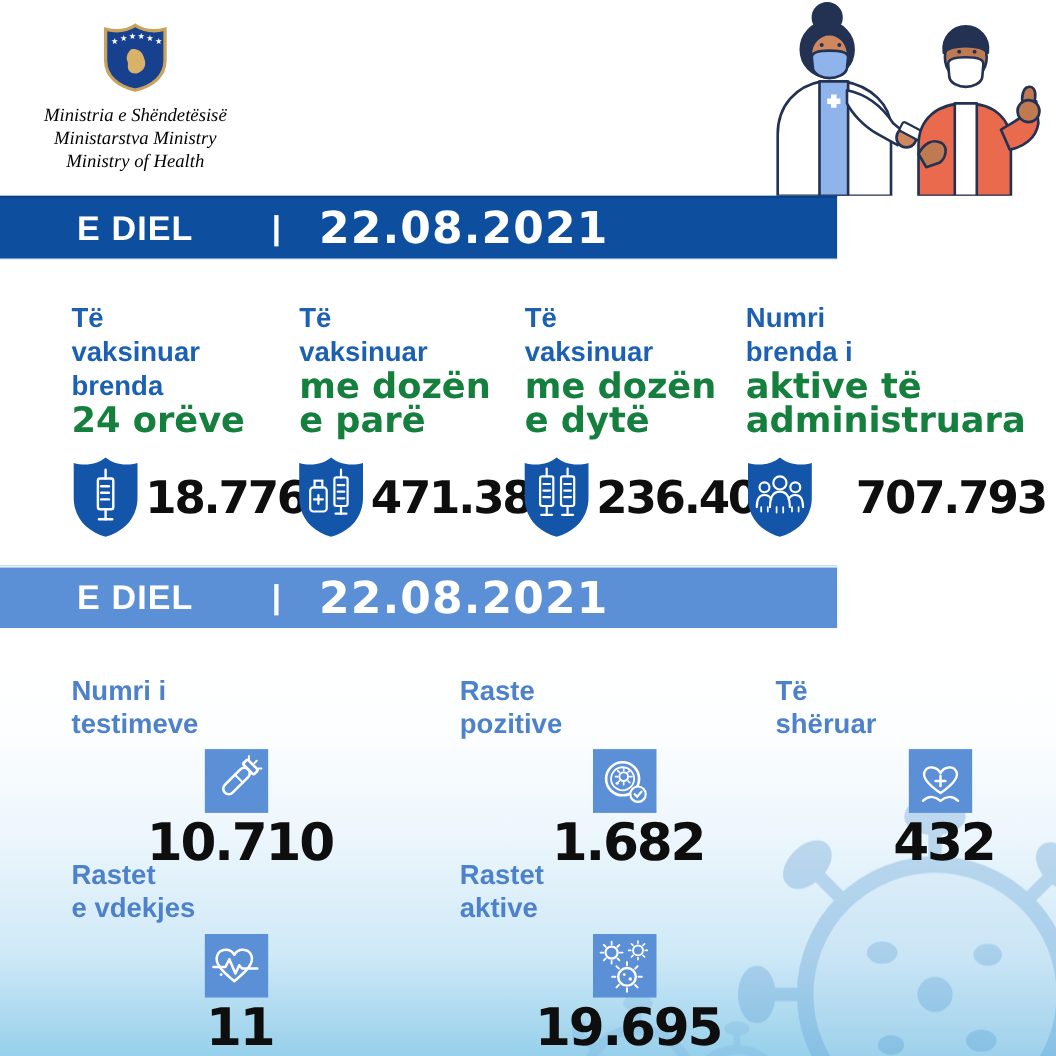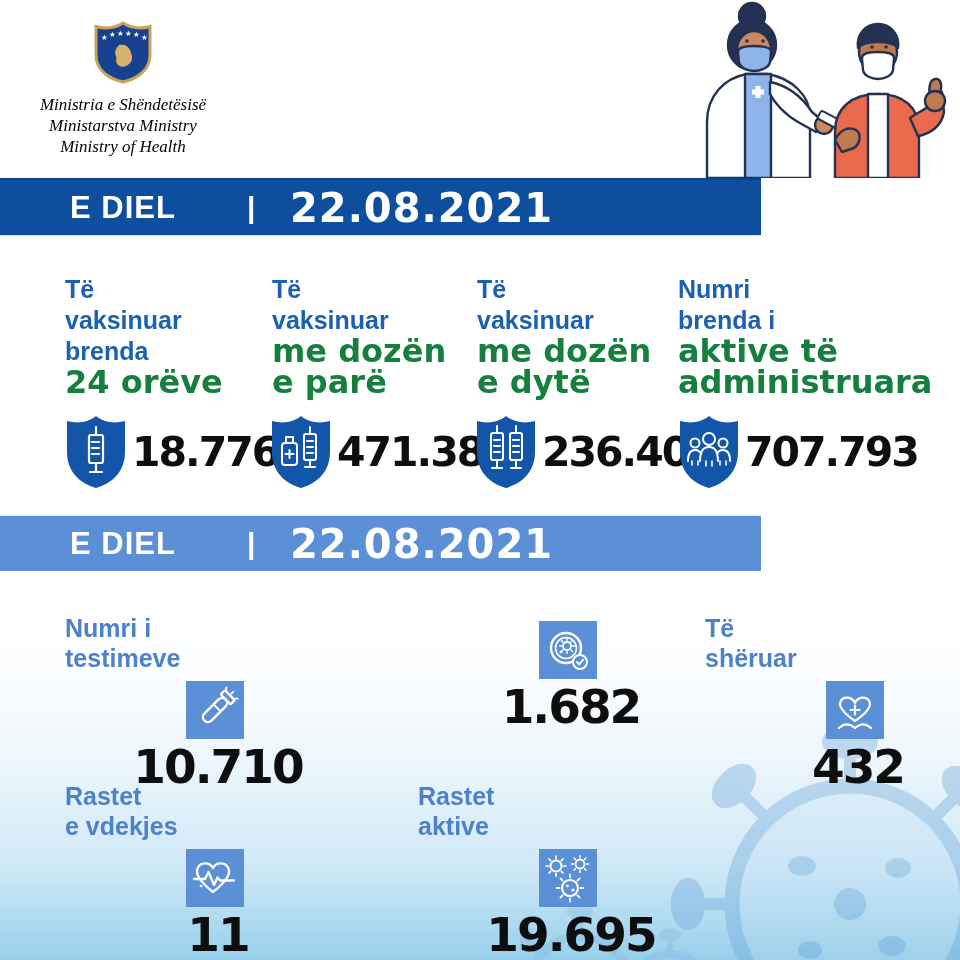--- a/index.html
+++ b/index.html
@@ -35,21 +35,21 @@
 
   
   .vax{position:absolute;left:0;top:236px;width:960px;height:278px;background:#fff;}
   .vax-col{position:absolute;top:38px;width:200px;}
   .vax-col.c1{left:65px;} .vax-col.c2{left:272px;} .vax-col.c3{left:477px;} .vax-col.c4{left:678px;}
   .pre{white-space:pre-line;}
   .vax-label-reg{color:#1b60b2;font-weight:700;font-size:25px;line-height:31px;}
   .vax-label-bold{color:#15803d;font-family:"DejaVu Sans",sans-serif;font-weight:700;
                   font-size:32px;line-height:31px;}
   .vax-figure{position:absolute;top:178px;display:flex;align-items:center;text-align:center;}
-  .vax-figure.f1{left:65px;} .vax-figure.f2{left:270px;} .vax-figure.f3{left:475px;} .vax-figure.f4{left:678px;}
+  .vax-figure.f1{left:65px;} .vax-figure.f2{left:270px;} .vax-figure.f3{left:475px;} .vax-figure.f4{left:678px;gap:33px;}
   .big-number{font-family:"DejaVu Sans",sans-serif;font-weight:700;color:#0e0e0e;
               font-size:41px;letter-spacing:-2px;margin-left:5px;white-space:nowrap;}
 
   
   .bottom{position:absolute;left:0;top:571px;width:960px;height:423px;
           background:linear-gradient(180deg,#ffffff 0%,#fdfeff 22%,#ecf6fc 45%,
                      #cfe9f7 70%,#9cd2ec 90%,#79c2e6 100%);}
   .virus-bg{position:absolute;right:0;bottom:0;pointer-events:none;}
   .daily-col{position:absolute;width:300px;}
   .d1{left:65px;top:42px;} .d2{left:418px;top:42px;} .d3{left:705px;top:42px;}
@@ -288,20 +288,22 @@
             <rect x="22" y="8" width="14" height="6" rx="1.5"></rect>
             <path d="M29 6 v-3 M23 7 l-2 -2 M35 7 l2 -2" stroke-width="1.8"></path>
             <line x1="24" y1="26" x2="34" y2="26" stroke-width="1.8"></line>
           </g>
         </svg>
         <span class="daily-number">10.710</span>
       </div>
     </div>
 
     <div class="daily-col d2">
+      <div class="daily-label pre">Raste
+pozitive</div>
       <div class="daily-figure">
         <svg class="sq" width="58" height="58" viewBox="0 0 58 58">
           <rect width="58" height="58" fill="#5b8fd6"></rect>
           <g stroke="#fff" fill="none" stroke-linecap="round">
             <circle cx="27" cy="27" r="15" stroke-width="2.4"></circle>
             <circle cx="27" cy="27" r="10.5" stroke-width="1.6"></circle>
             <circle cx="28" cy="25" r="4" stroke-width="1.8"></circle>
             <path d="M28 19.5 v-2 M28 30.5 v2 M22.5 25 h-2 M33.5 25 h2 M24 21 l-1.5 -1.5 M32 21 l1.5 -1.5 M24 29 l-1.5 1.5 M32 29 l1.5 1.5" stroke-width="1.5"></path>
             <circle cx="22" cy="31" r="1.4" fill="#fff" stroke="none"></circle>
             <circle cx="41" cy="41" r="7" stroke-width="2" fill="#5b8fd6"></circle>

